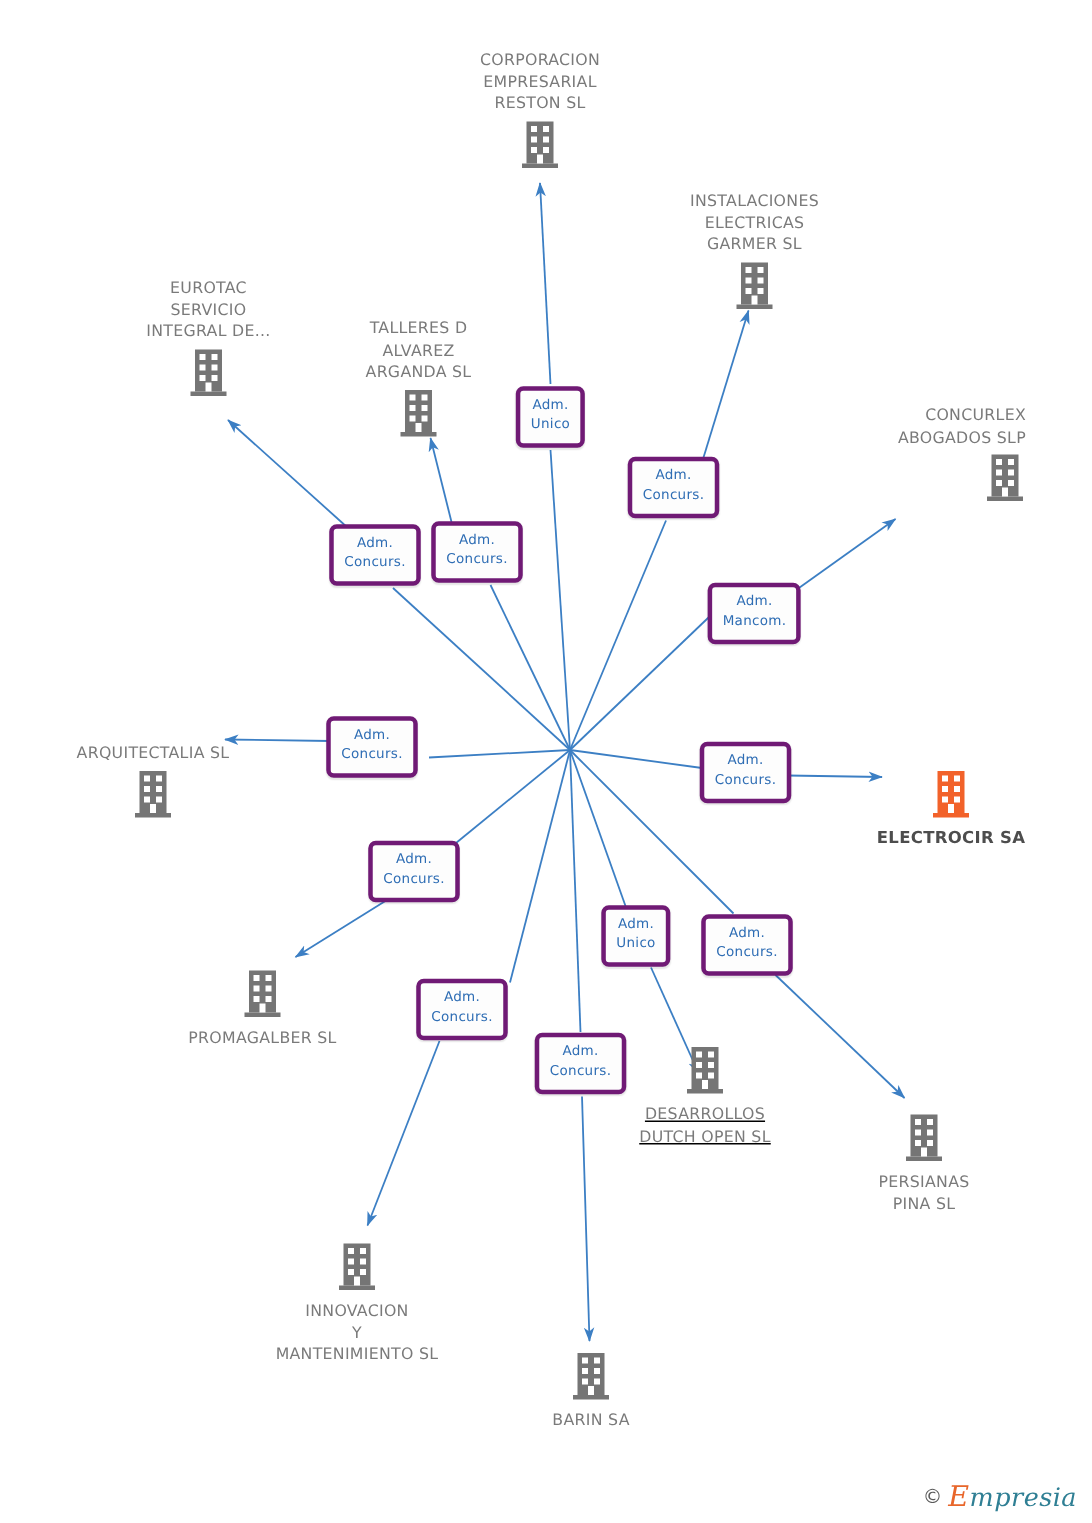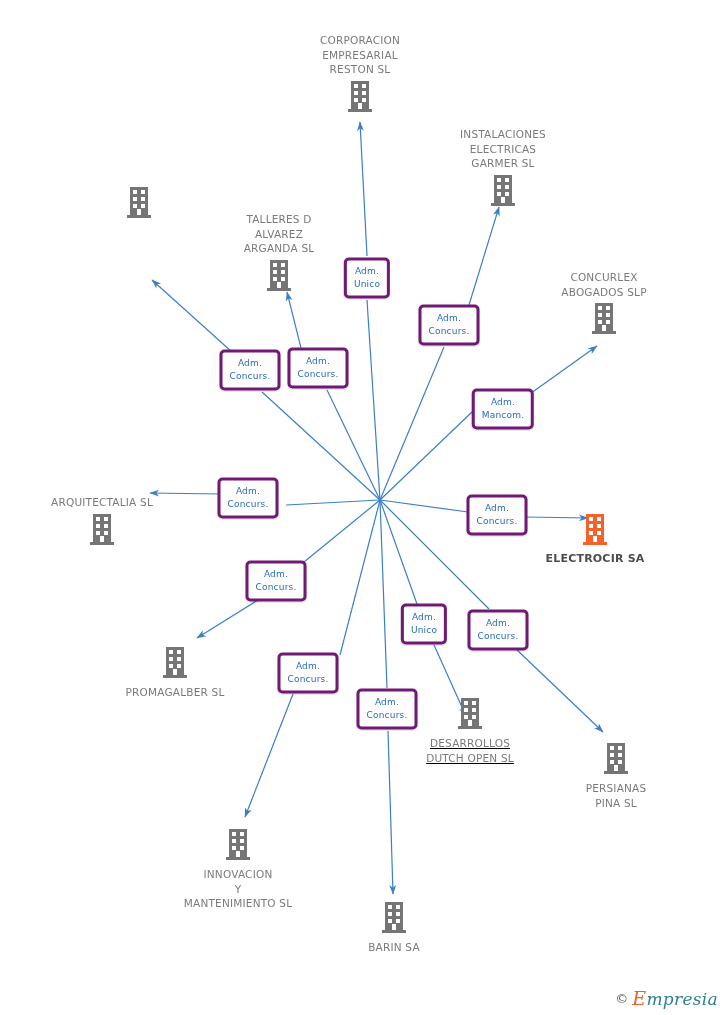--- a/index.html
+++ b/index.html
@@ -147,20 +147,23 @@
             <rect x="16" y="12" width="4" height="4"></rect>
         <rect x="8" y="19" width="4" height="4"></rect>
             <rect x="16" y="19" width="4" height="4"></rect>
         <rect x="12" y="24" width="4" height="6"></rect>
       </g>
         </svg>
     </span>
   </div>
 
   <div class="node above" style="left:139px;top:185px;">
+    <span class="lbl">EUROTAC
+SERVICIO
+INTEGRAL DE...</span>
     <span class="ico">
       <svg width="28" height="34" viewBox="0 0 28 34">
           <g fill="#757575">
         <rect x="5" y="2" width="18" height="28"></rect>
             <rect x="2" y="30" width="24" height="3"></rect>
       </g>
           <g fill="#ffffff">
         <rect x="8" y="5" width="4" height="4"></rect>
             <rect x="16" y="5" width="4" height="4"></rect>
         <rect x="8" y="12" width="4" height="4"></rect>
@@ -189,21 +192,21 @@
         <rect x="8" y="12" width="4" height="4"></rect>
             <rect x="16" y="12" width="4" height="4"></rect>
         <rect x="8" y="19" width="4" height="4"></rect>
             <rect x="16" y="19" width="4" height="4"></rect>
         <rect x="12" y="24" width="4" height="6"></rect>
       </g>
         </svg>
     </span>
   </div>
 
-  <div class="node above" style="left:604px;top:270px;">
+  <div class="node above" style="left:604px;top:270px;text-align:right;">
     <span class="lbl">CONCURLEX
 ABOGADOS SLP</span>
     <span class="ico">
       <svg width="28" height="34" viewBox="0 0 28 34">
           <g fill="#757575">
         <rect x="5" y="2" width="18" height="28"></rect>
             <rect x="2" y="30" width="24" height="3"></rect>
       </g>
           <g fill="#ffffff">
         <rect x="8" y="5" width="4" height="4"></rect>
@@ -232,21 +235,21 @@
         <rect x="8" y="12" width="4" height="4"></rect>
             <rect x="16" y="12" width="4" height="4"></rect>
         <rect x="8" y="19" width="4" height="4"></rect>
             <rect x="16" y="19" width="4" height="4"></rect>
         <rect x="12" y="24" width="4" height="6"></rect>
       </g>
         </svg>
     </span>
   </div>
 
-  <div class="node below focus" style="left:595px;top:512px;">
+  <div class="node below focus" style="left:634px;top:512px;">
     <span class="ico">
       <svg width="28" height="34" viewBox="0 0 28 34">
           <g fill="#f2622a">
         <rect x="5" y="2" width="18" height="28"></rect>
             <rect x="2" y="30" width="24" height="3"></rect>
       </g>
           <g fill="#ffffff">
         <rect x="8" y="5" width="4" height="4"></rect>
             <rect x="16" y="5" width="4" height="4"></rect>
         <rect x="8" y="12" width="4" height="4"></rect>

